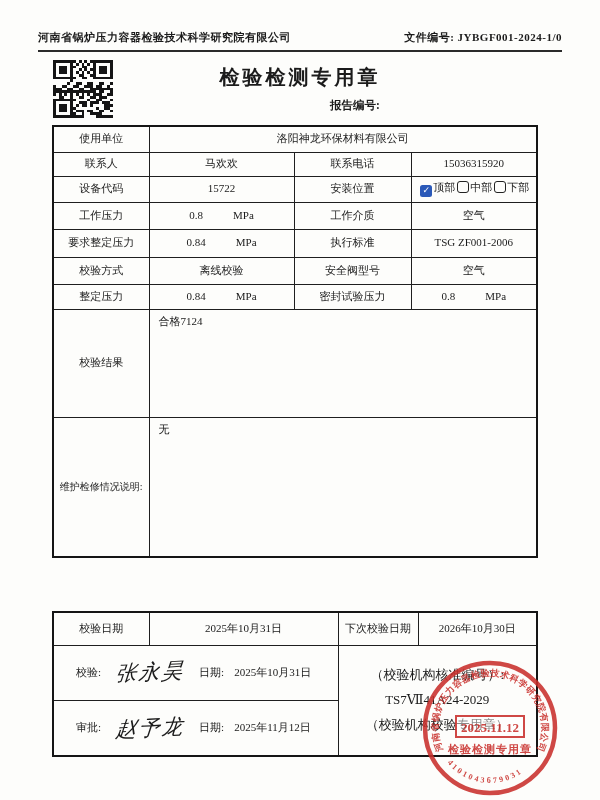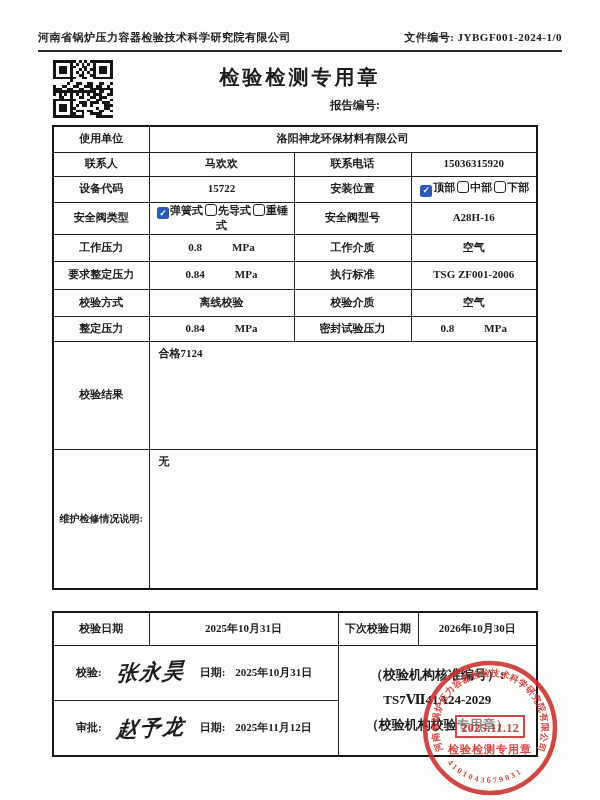--- a/index.html
+++ b/index.html
@@ -26,21 +26,21 @@
            font-size:20px; letter-spacing:3px; }
   .repno { position:absolute; top:98px; left:330px; display:flex;
            align-items:flex-end; font-size:11.5px; }
   .repno .num { display:inline-block; width:160px; text-align:center;
                 border-bottom:2px solid #222; padding-bottom:1px; margin-left:4px; }
   
   table { border-collapse:collapse; table-layout:fixed; width:484px;
           border:2px solid #151515; }
   .tbl-main { position:absolute; left:52px; top:125px; }
   .tbl-bot  { position:absolute; left:52px; top:611px; }
-  td { border:1px solid #1f1f1f; font-size:11px; font-weight:700;
+  td { border:1px solid #1f1f1f; font-size:11px; font-weight:400;
        text-align:center; vertical-align:middle; padding:1px 3px;
        line-height:1.25; overflow:hidden; }
   td.small { font-size:10px; }
   td.tall { text-align:left; vertical-align:top; padding:5px 9px; }
   .pwrap { display:flex; justify-content:center; align-items:center; gap:30px; }
   
   .cbx { display:inline-flex; width:12px; height:12px; margin:0 1px 0 2px;
          align-items:center; justify-content:center; vertical-align:-2px; }
   .cbx.on  { background:#2b59b8; color:#fff; border-radius:2.5px;
              font-size:9px; line-height:1; }
@@ -343,26 +343,20 @@
       <td>联系电话</td>
       <td>15036315920</td>
     </tr>
     <tr style="height:26px">
       <td>设备代码</td>
       <td>15722</td>
       <td>安装位置</td>
       <td><span class="cbx on">✓</span><span class="cbl">顶部</span><span class="cbx off"></span><span class="cbl">中部</span><span class="cbx off"></span><span class="cbl">下部</span></td>
     </tr>
     <tr style="height:27px">
-      <td>安全阀类型</td>
-      <td><span class="cbx on">✓</span><span class="cbl">弹簧式</span><span class="cbx off"></span><span class="cbl">先导式</span><span class="cbx off"></span><span class="cbl">重锤式</span></td>
-      <td>安全阀型号</td>
-      <td>A28H-16</td>
-    </tr>
-    <tr style="height:27px">
       <td>工作压力</td>
       <td>
         <div class="pwrap">
               <span>0.8</span>
               <span>MPa</span>
             </div>
       </td>
       <td>工作介质</td>
       <td>空气</td>
     </tr>
@@ -373,21 +367,21 @@
               <span>0.84</span>
               <span>MPa</span>
             </div>
       </td>
       <td>执行标准</td>
       <td>TSG ZF001-2006</td>
     </tr>
     <tr style="height:27px">
       <td>校验方式</td>
       <td>离线校验</td>
-      <td>校验介质</td>
+      <td>安全阀型号</td>
       <td>空气</td>
     </tr>
     <tr style="height:25px">
       <td>整定压力</td>
       <td>
         <div class="pwrap">
               <span>0.84</span>
               <span>MPa</span>
             </div>
       </td>

